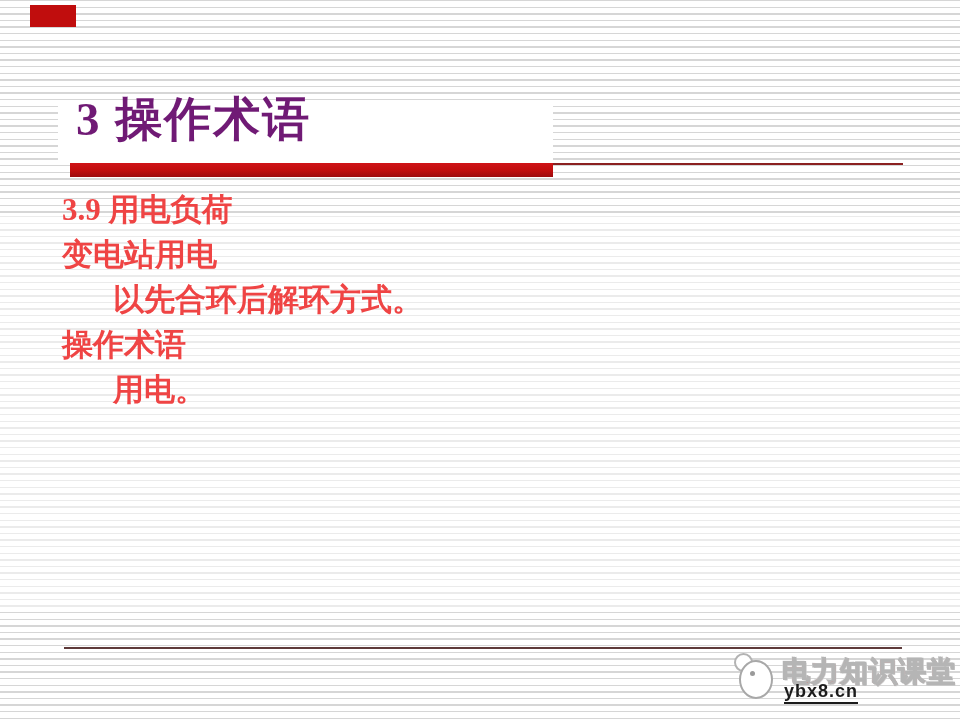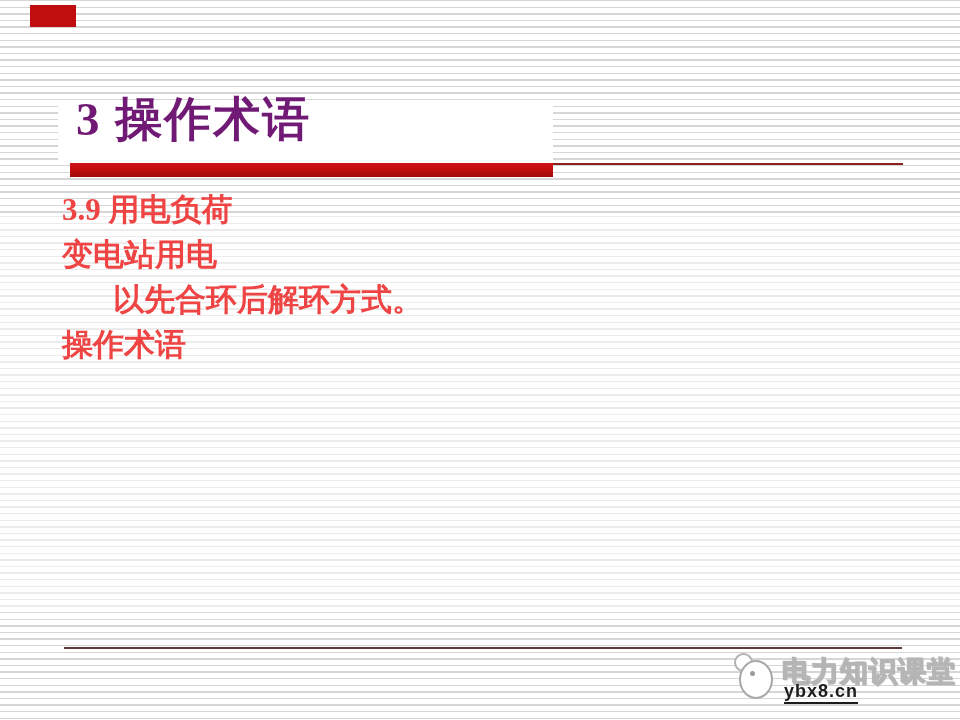--- a/index.html
+++ b/index.html
@@ -77,20 +77,21 @@
   <h1 class="slide-title">3 操作术语</h1>
 
   <div class="red-bar"></div>
   <div class="red-thin-line"></div>
 
   <div class="slide-body">
     <div class="body-line">3.9 用电负荷</div>
     <div class="body-line">变电站用电</div>
     <div class="body-line indent">以先合环后解环方式。</div>
     <div class="body-line">操作术语</div>
+    <div class="body-line indent">用电。</div>
   </div>
 
   <div class="footer-divider"></div>
 
   <div class="watermark">
     <div class="wm-logo">
       <div class="wm-c1"></div>
       <div class="wm-c2">
         <div class="wm-eye"></div>
       </div>

